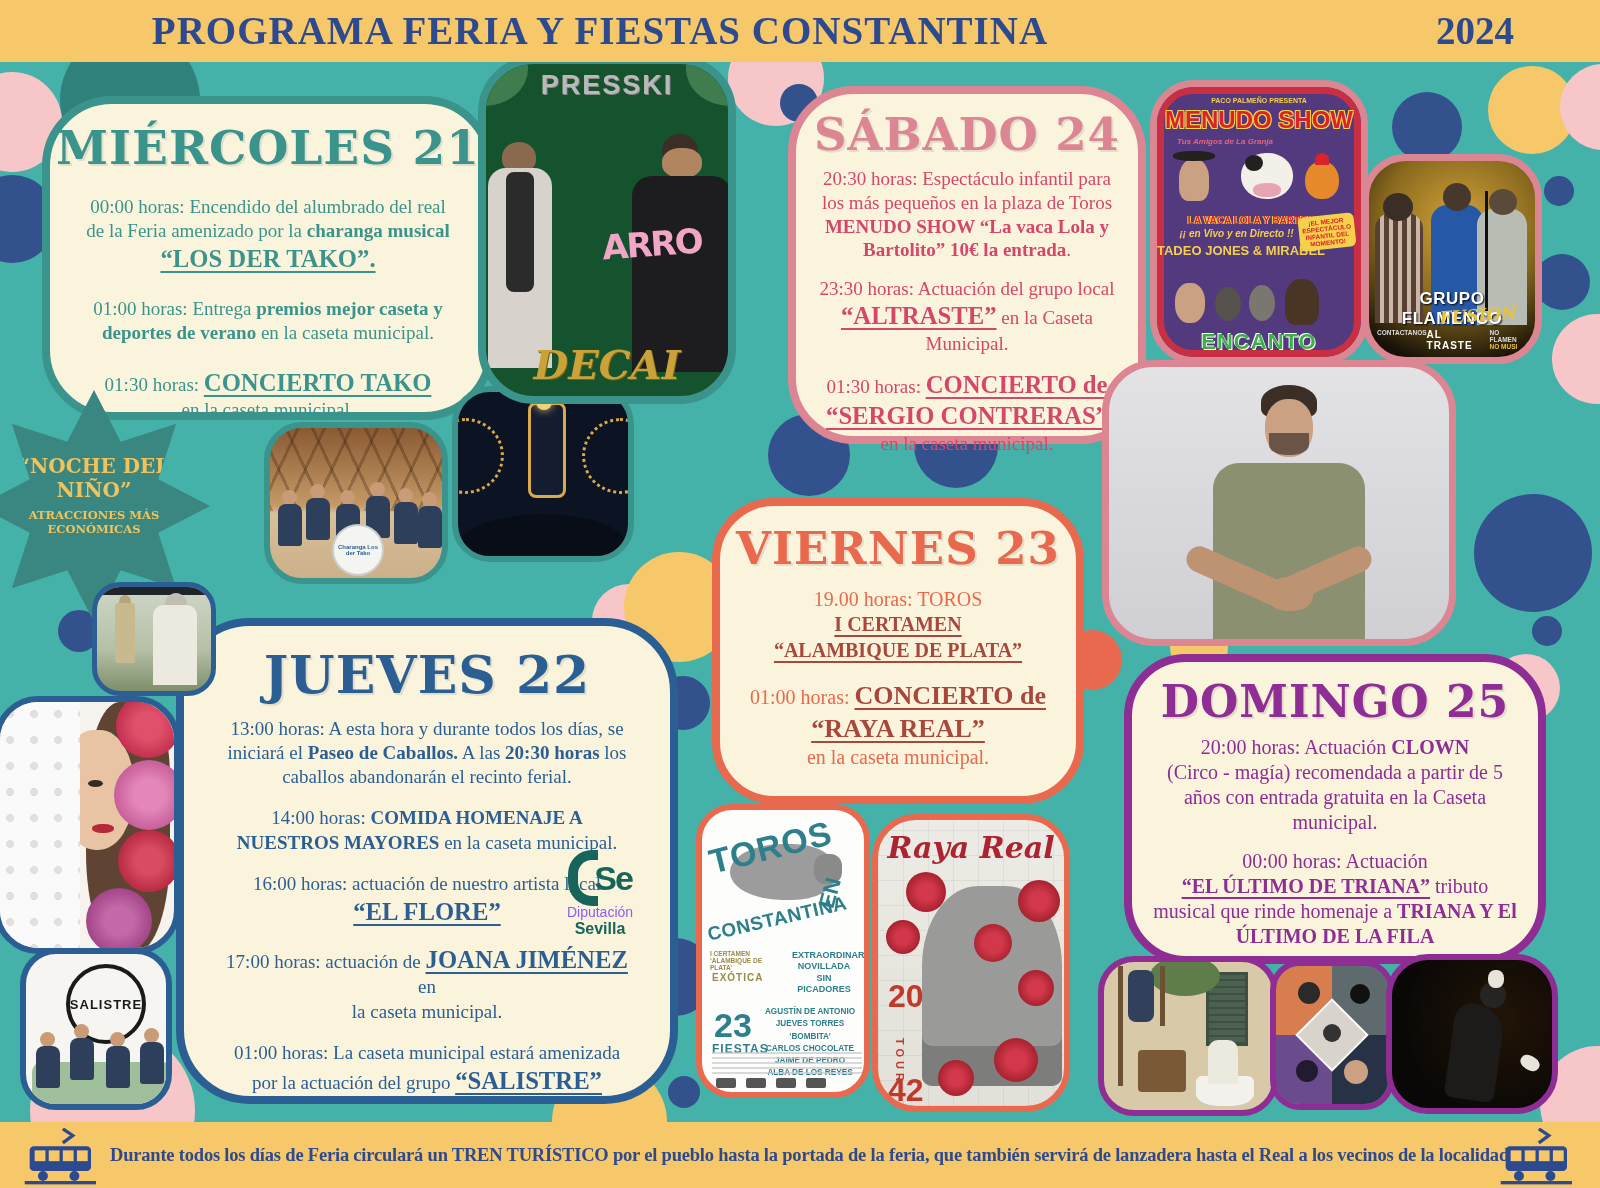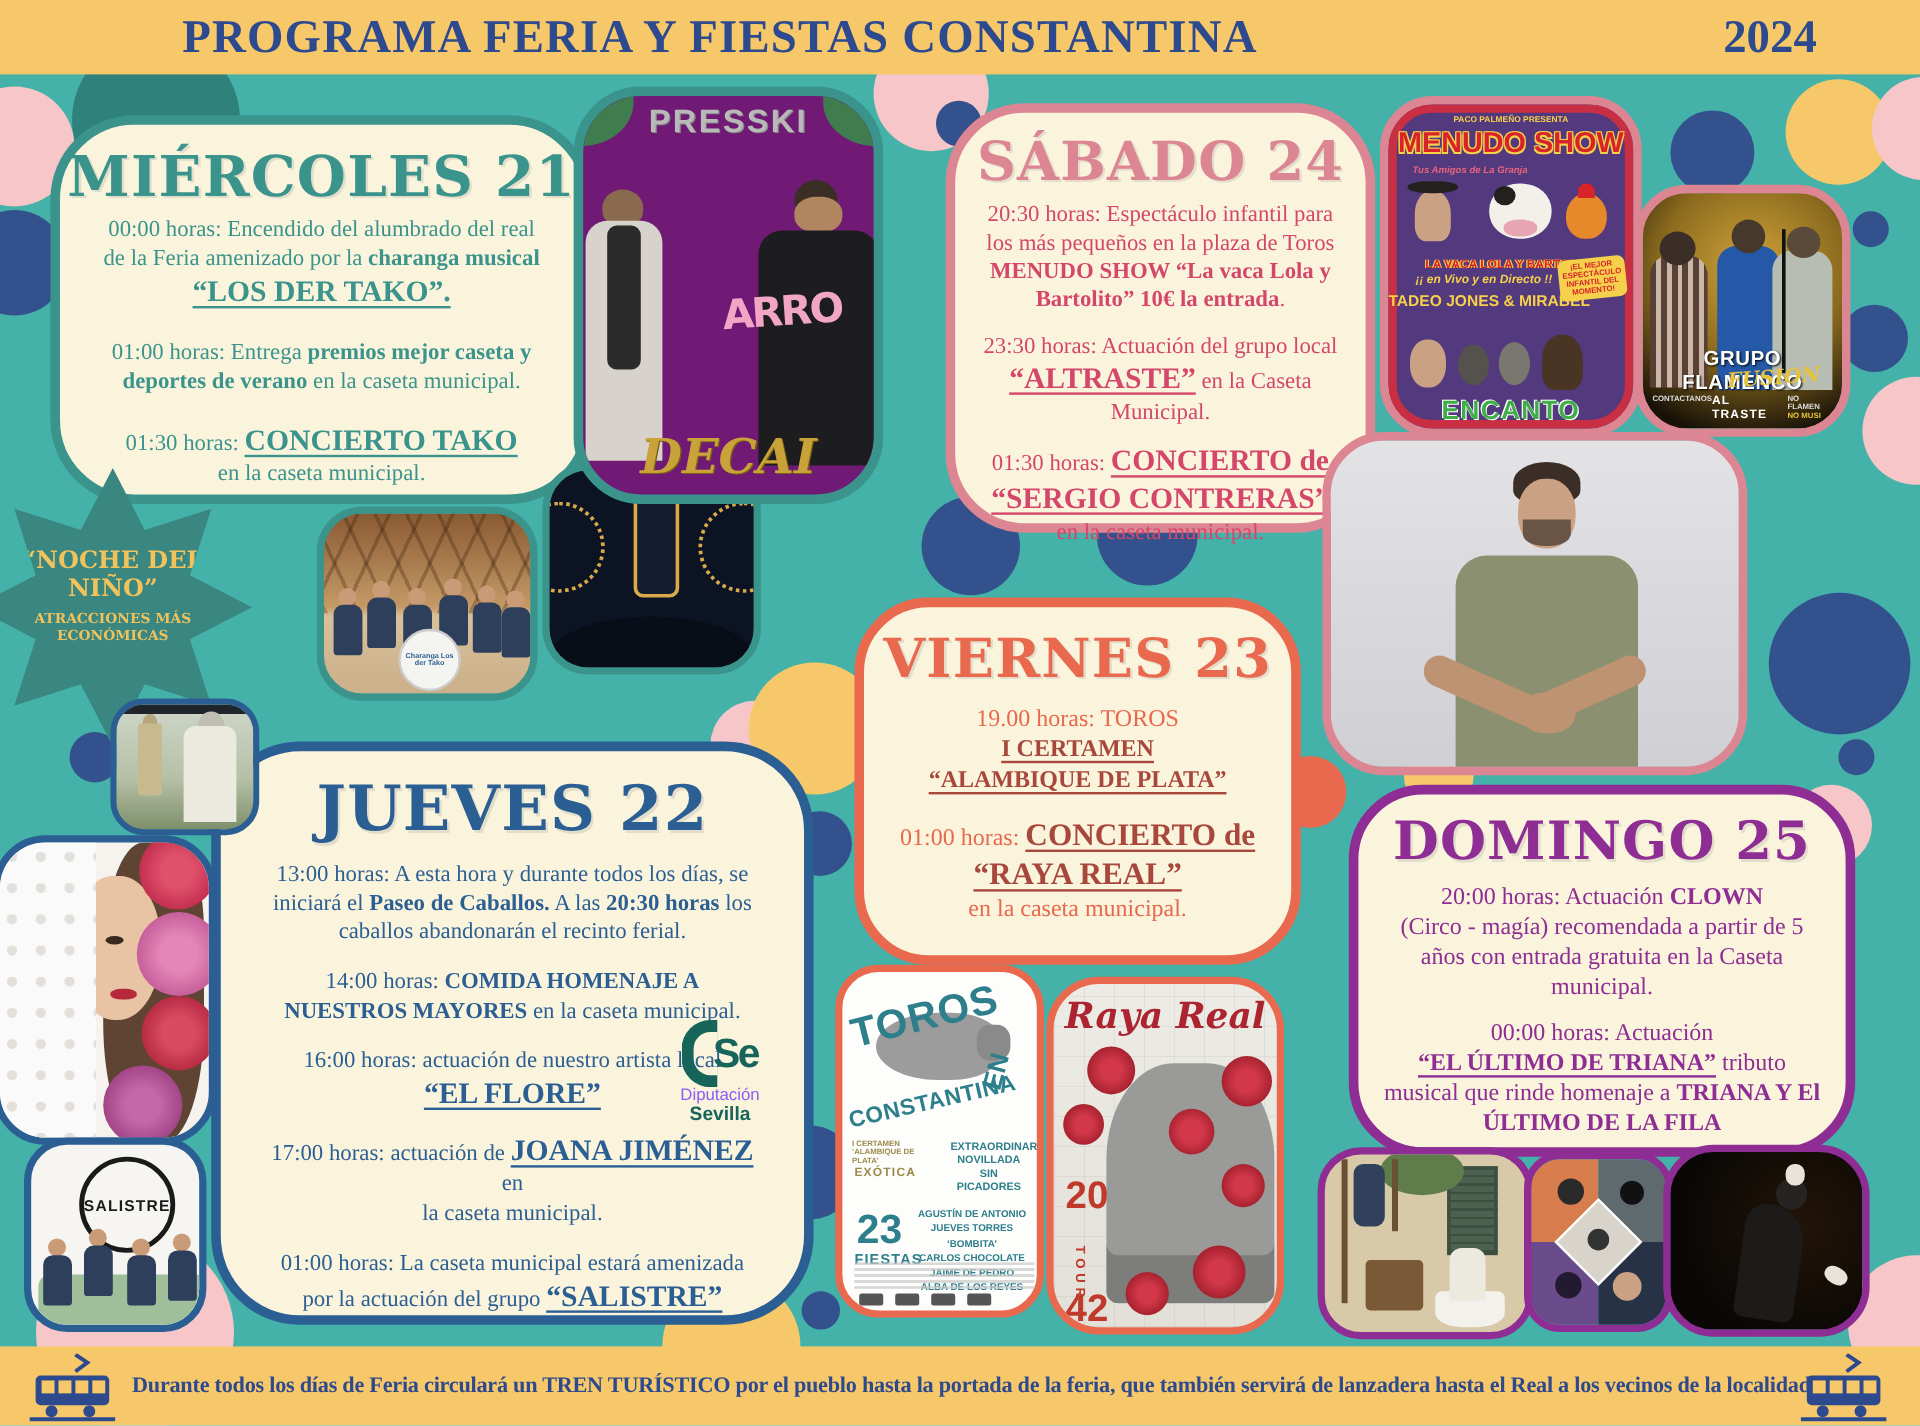--- a/index.html
+++ b/index.html
@@ -20,21 +20,21 @@
   
   .card{position:absolute;background:#fbf4dd;z-index:2;text-align:center;box-sizing:border-box;}
   .card h2{font-family:"DejaVu Serif",serif;font-weight:800;margin:0;letter-spacing:1px;
       text-shadow:2px 2px 0 rgba(120,120,120,0.18);}
   .ev{margin:0 0 18px 0;line-height:1.27;}
   .b{font-weight:bold;}
   .u{text-decoration:underline;text-underline-offset:4px;text-decoration-thickness:2px;}
   .lg{font-size:1.3em;}
   .c-vie .dk{color:#a8473b;}
   .c-mie{left:42px;top:96px;width:452px;height:324px;border:8px solid #3a948c;border-radius:70px;color:#3a948c;}
-  .c-mie h2{font-size:47px;margin:16px 0 5px 0;}
+  .c-mie h2{font-size:47px;margin:16px 0 20px 0;}
   .c-mie .ev{font-size:19px;padding:0 30px;margin-bottom:22px;}
   .c-jue{left:176px;top:618px;width:502px;height:486px;border:8px solid #2b5f94;border-radius:74px;color:#2b5f94;}
   .c-jue h2{font-size:52px;margin:18px 0 12px 0;}
   .c-jue .ev{font-size:19px;padding:0 40px;margin-bottom:17px;}
   .c-vie{left:712px;top:498px;width:372px;height:306px;border:8px solid #e8694e;border-radius:62px;color:#e8694e;}
   .c-vie h2{font-size:45px;margin:16px 0 12px 0;}
   .c-vie .ev{font-size:20px;padding:0 22px;margin-bottom:16px;}
   .c-sab{left:788px;top:86px;width:358px;height:358px;border:8px solid #dd8693;border-radius:66px;color:#d5476a;}
   .c-sab h2{font-size:45px;margin:14px 0 6px 0;color:#dd8693;}
   .c-sab .ev{font-size:19px;padding:0 22px;margin-bottom:15px;line-height:1.25;}
@@ -46,21 +46,21 @@
     clip-path:polygon(100% 50%,77.7% 61.5%,85.4% 85.4%,61.5% 77.7%,50% 100%,38.5% 77.7%,14.6% 85.4%,22.3% 61.5%,0% 50%,22.3% 38.5%,14.6% 14.6%,38.5% 22.3%,50% 0%,61.5% 22.3%,85.4% 14.6%,77.7% 38.5%);
     color:#f0c35c;text-align:center;font-family:"DejaVu Serif",serif;font-weight:bold;}
   #star .s1{font-size:20px;margin-top:64px;}
   #star .s2{font-size:20px;}
   #star .s3{font-size:11.5px;margin-top:6px;}
   #star .s4{font-size:11.5px;}
   
   .img{position:absolute;z-index:3;box-sizing:border-box;overflow:hidden;}
   .sil{position:absolute;}
   
-  #decai{left:478px;top:72px;width:258px;height:348px;border:8px solid #3a948c;border-radius:56px;background:#701a75;}
+  #decai{left:478px;top:56px;width:258px;height:348px;border:8px solid #3a948c;border-radius:56px;background:#14532d;}
   #decai .presskit{position:absolute;top:6px;left:0;width:100%;text-align:center;font-family:"Liberation Sans",sans-serif;
       font-weight:bold;font-size:27px;color:#b9b9b9;letter-spacing:2px;text-shadow:1px 1px 0 #888;}
   #decai .palm{position:absolute;width:56px;height:46px;background:#3f7d4e;}
   #decai .logo{position:absolute;bottom:8px;left:0;width:100%;text-align:center;font-family:"DejaVu Serif",serif;
       font-style:italic;font-weight:bold;font-size:40px;color:#c9a33a;text-shadow:1px 1px 0 #7a6014;}
   #decai .shirt-txt{position:absolute;right:26px;top:160px;font-family:"DejaVu Sans",sans-serif;font-weight:bold;
       font-size:34px;color:#f2a6c6;letter-spacing:-2px;transform:rotate(-4deg);}
   
   #charanga{left:264px;top:422px;width:184px;height:162px;border:6px solid #3a948c;border-radius:38px;
       background:linear-gradient(180deg,#8a5a33 0%,#c59a66 52%,#d8c09a 57%,#cbb089 100%);}

